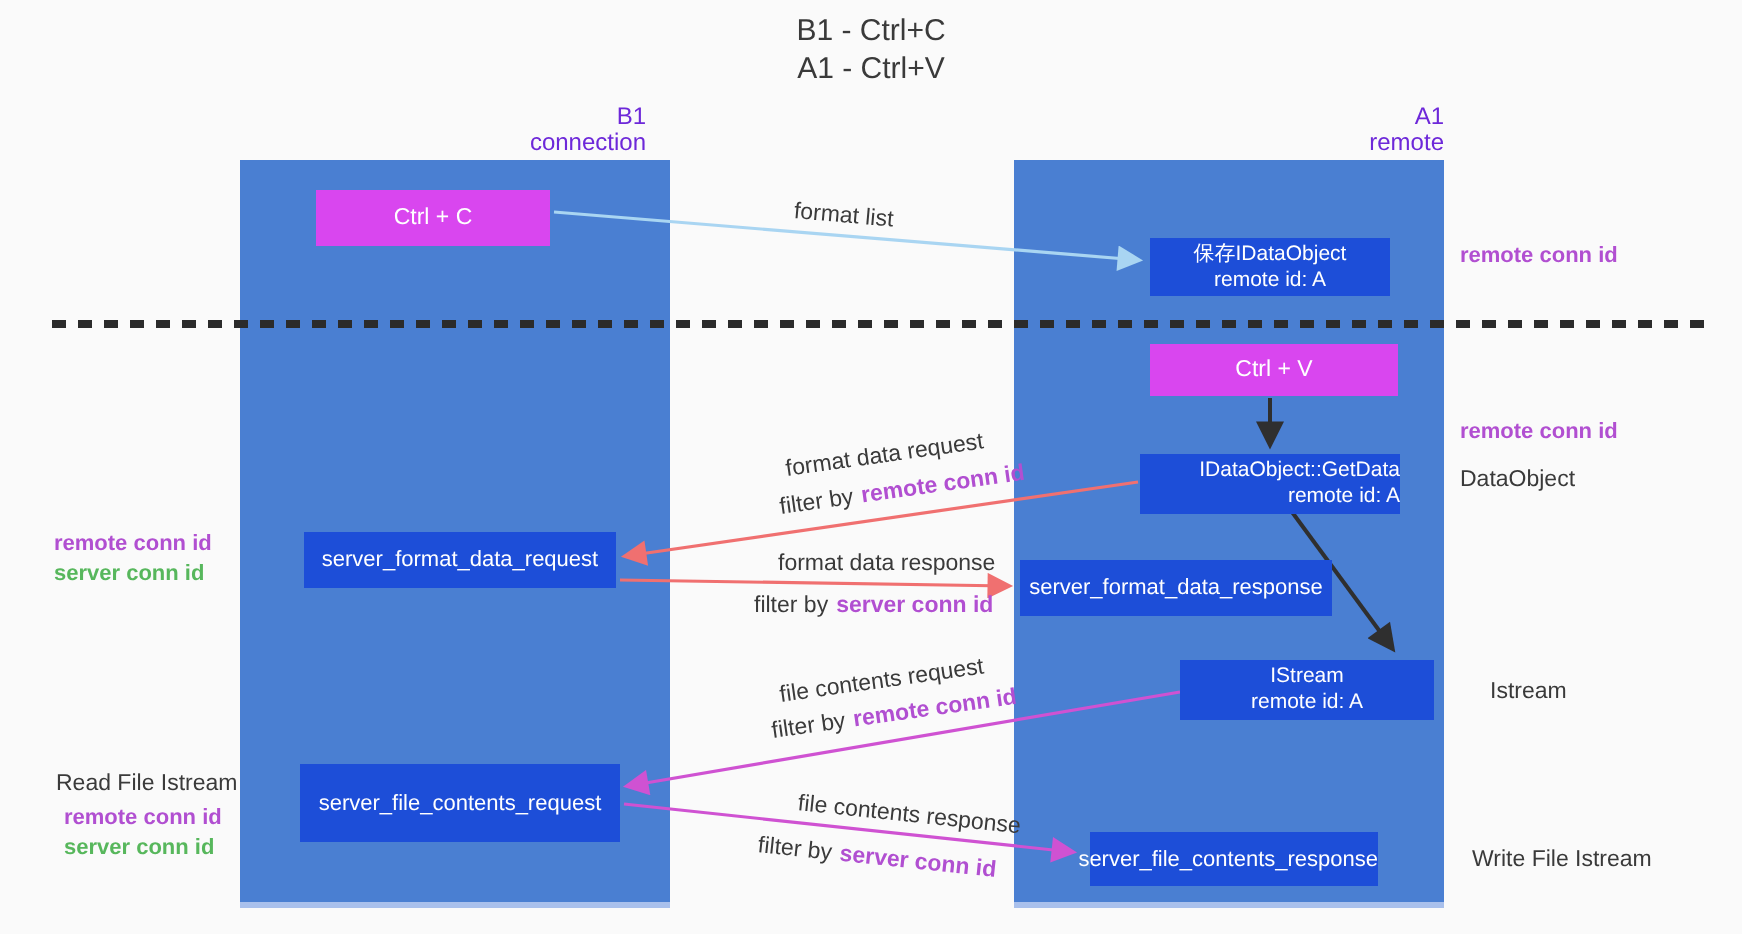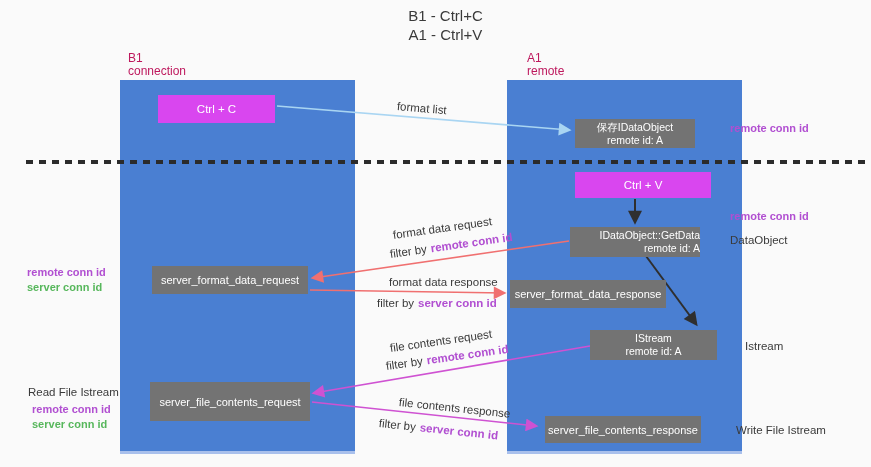--- a/index.html
+++ b/index.html
@@ -2,39 +2,39 @@
 <html><head>
 <meta charset="utf-8">
 <style>
   html,body { margin:0; padding:0; background:#fafafa; }
   #canvas {
     position:relative; width:871px; height:467px; overflow:hidden;
     background:#fafafa;
     font-family:"Liberation Sans", sans-serif;
     color:#333;
   }
-  .abs { position:absolute;padding-left:20px; }
+  .abs { position:absolute; }
 
   
   .title { left:0; right:0; top:6px; text-align:center; font-size:15px; color:#3a3a3a; line-height:19px; }
 
   
-  .ll-header { top:52px; width:215px; text-align:left; font-size:12px; color:#be185d; line-height:13px; }
+  .ll-header { top:52px; width:215px; text-align:right; font-size:12px; color:#6d28d9; line-height:13px; }
 
   
   .lifeline { top:80px; width:215px; height:371px; background:#4a7fd2; border-bottom:3px solid #a9c0ec; }
 
   
   .box {
     position:absolute; display:flex; flex-direction:column;
     align-items:center; justify-content:center;
     color:#fff; text-align:center; box-sizing:border-box;
   }
   .box.green  { background:#d946ef; font-size:11.5px; }
-  .box.orange { background:#737373; }
+  .box.orange { background:#1d4ed8; }
   .box.twoline { font-size:10.5px; line-height:13px; }
   .box.oneline { font-size:11px; }
 
   
   .dashline {
     left:26px; top:160px; width:826px; height:4px;
     background:repeating-linear-gradient(90deg,#2b2b2b 0 7px, transparent 7px 13px);
   }
 
   
@@ -101,21 +101,21 @@
 
   <div class="box green" style="left:158px; top:95px; width:117px; height:28px;">
     <div>Ctrl + C</div>
   </div>
 
   <div class="box orange twoline" style="left:575px; top:119px; width:120px; height:29px;">
     <div>保存IDataObject</div>
     <div>remote id: A</div>
   </div>
 
-  <div class="box green" style="left:575px; top:172px; width:136px; height:26px;">
+  <div class="box green" style="left:575px; top:172px; width:124px; height:26px;">
     <div>Ctrl + V</div>
   </div>
 
   <div class="box orange twoline" style="left:570px; top:227px; width:130px; height:30px;align-items:flex-end;">
     <div>IDataObject::GetData</div>
     <div>remote id: A</div>
   </div>
 
   <div class="box orange oneline" style="left:510px; top:280px; width:156px; height:28px;">
     <div>server_format_data_response</div>
@@ -127,21 +127,21 @@
 
   <div class="box orange twoline" style="left:590px; top:330px; width:127px; height:30px;">
     <div>IStream</div>
     <div>remote id: A</div>
   </div>
 
   <div class="box orange oneline" style="left:150px; top:382px; width:160px; height:39px;">
     <div>server_file_contents_request</div>
   </div>
 
-  <div class="box orange oneline" style="left:545px; top:416px; width:156px; height:27px;">
+  <div class="box orange oneline" style="left:545px; top:416px; width:144px; height:27px;align-items:flex-end;">
     <div>server_file_contents_response</div>
   </div>
 
   <div class="lbl rot-dn5" style="left:397px; top:100px;">format list</div>
 
   <div class="lbl rot-up" style="left:393px; top:229px;">format data request</div>
   <div class="lbl rot-up" style="left:390px; top:248px;">
     <span>filter by</span><span class="purple">remote conn id</span>
   </div>
 

